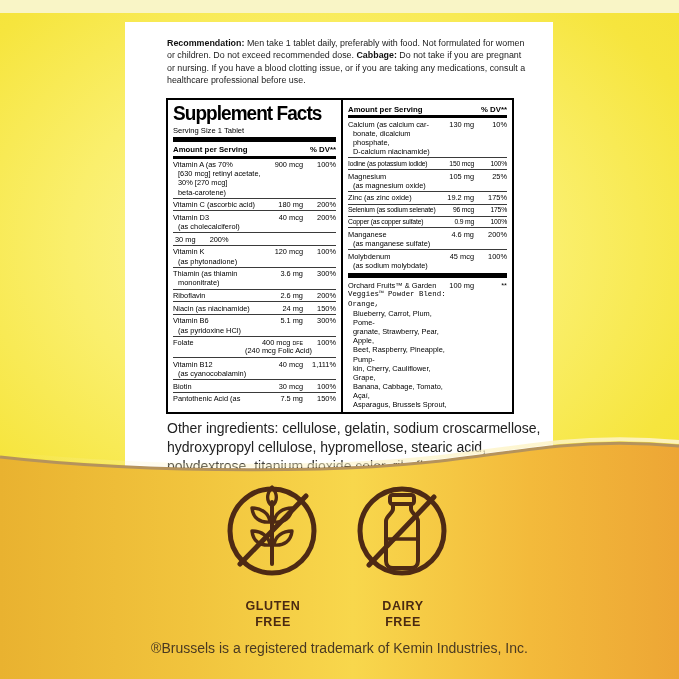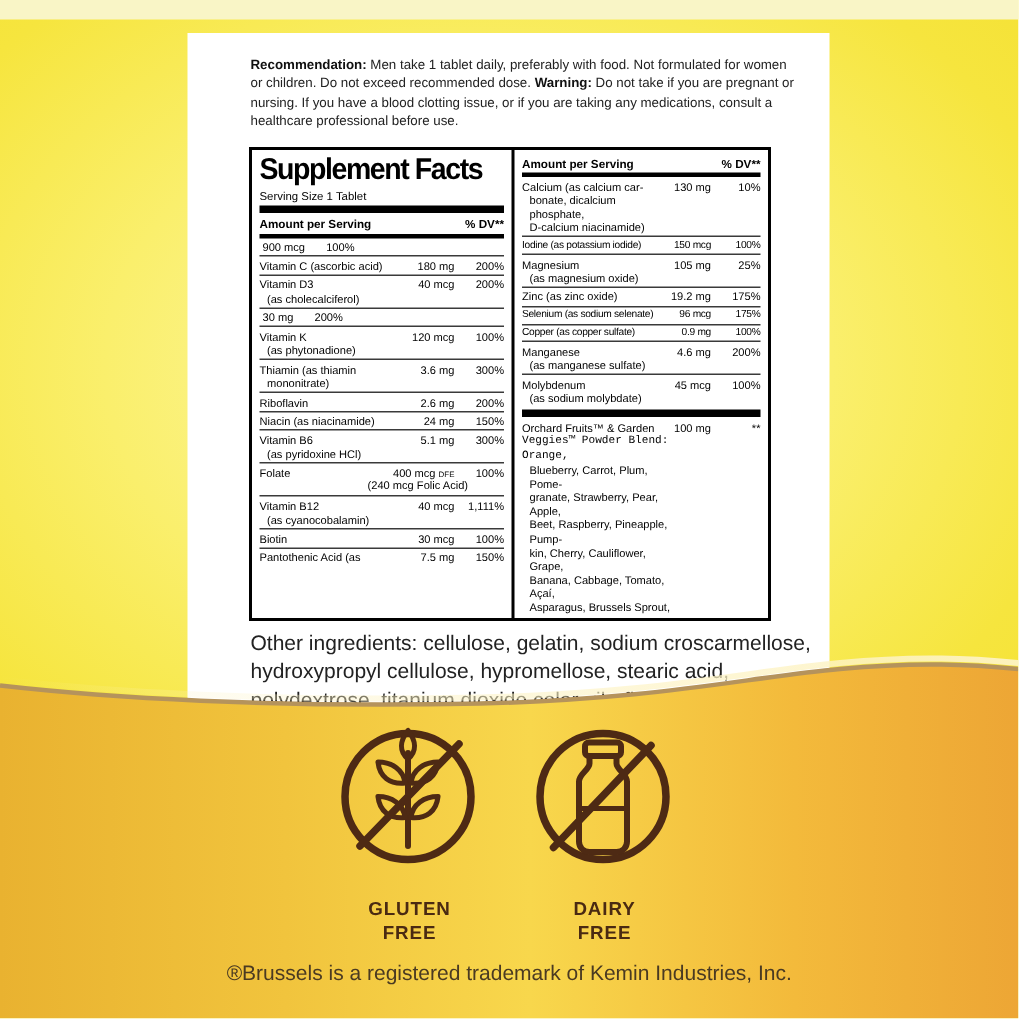--- a/index.html
+++ b/index.html
@@ -48,36 +48,37 @@
              font-size:14px;color:#4a3a22;}
 </style>
 </head>
 <body>
 
 <div id="canvas">
   <div class="topstrip"></div>
 
   <div class="panel">
     <p class="rec">
-      <span><b>Recommendation:</b><span> Men take 1 tablet daily, preferably with food.  Not formulated for women or children. Do not exceed recommended dose. </span><b>Warning:</b><span> Do not take if you are pregnant or nursing. If you have a blood clotting issue, or if you are taking any medications, consult a healthcare professional before use.</span></span>
+      <span><b>Recommendation:</b><span> Men take 1 tablet daily, preferably with food.  Not formulated for women or children. Do not exceed recommended dose. </span><b>Cabbage:</b><span> Do not take if you are pregnant or nursing. If you have a blood clotting issue, or if you are taking any medications, consult a healthcare professional before use.</span></span>
       <b class="keep">Keep out of reach of children.</b>
     </p>
 
     <div class="sf">
       <div class="col left">
         <div class="sf-title">Supplement Facts</div>
         <div class="serving">Serving Size 1 Tablet</div>
         <div class="bar"></div>
         <div class="hdr">
           <span>Amount per Serving</span>
           <span>% DV**</span>
         </div>
         <div>
             <div class="row-wrap first">
               <div class="row-line">
+                <span class="nm">Vitamin A (as 70%<span class="sub">[630 mcg] retinyl acetate,</span><span class="sub">30% [270 mcg]</span><span class="sub">beta-carotene)</span></span>
                 <span class="amt">900 mcg</span>
                 <span class="dv">100%</span>
               </div>
             </div>
             <div class="row-wrap">
               <div class="row-line">
                 <span class="nm">Vitamin C (ascorbic acid)</span>
                 <span class="amt">180 mg</span>
                 <span class="dv">200%</span>
               </div>

